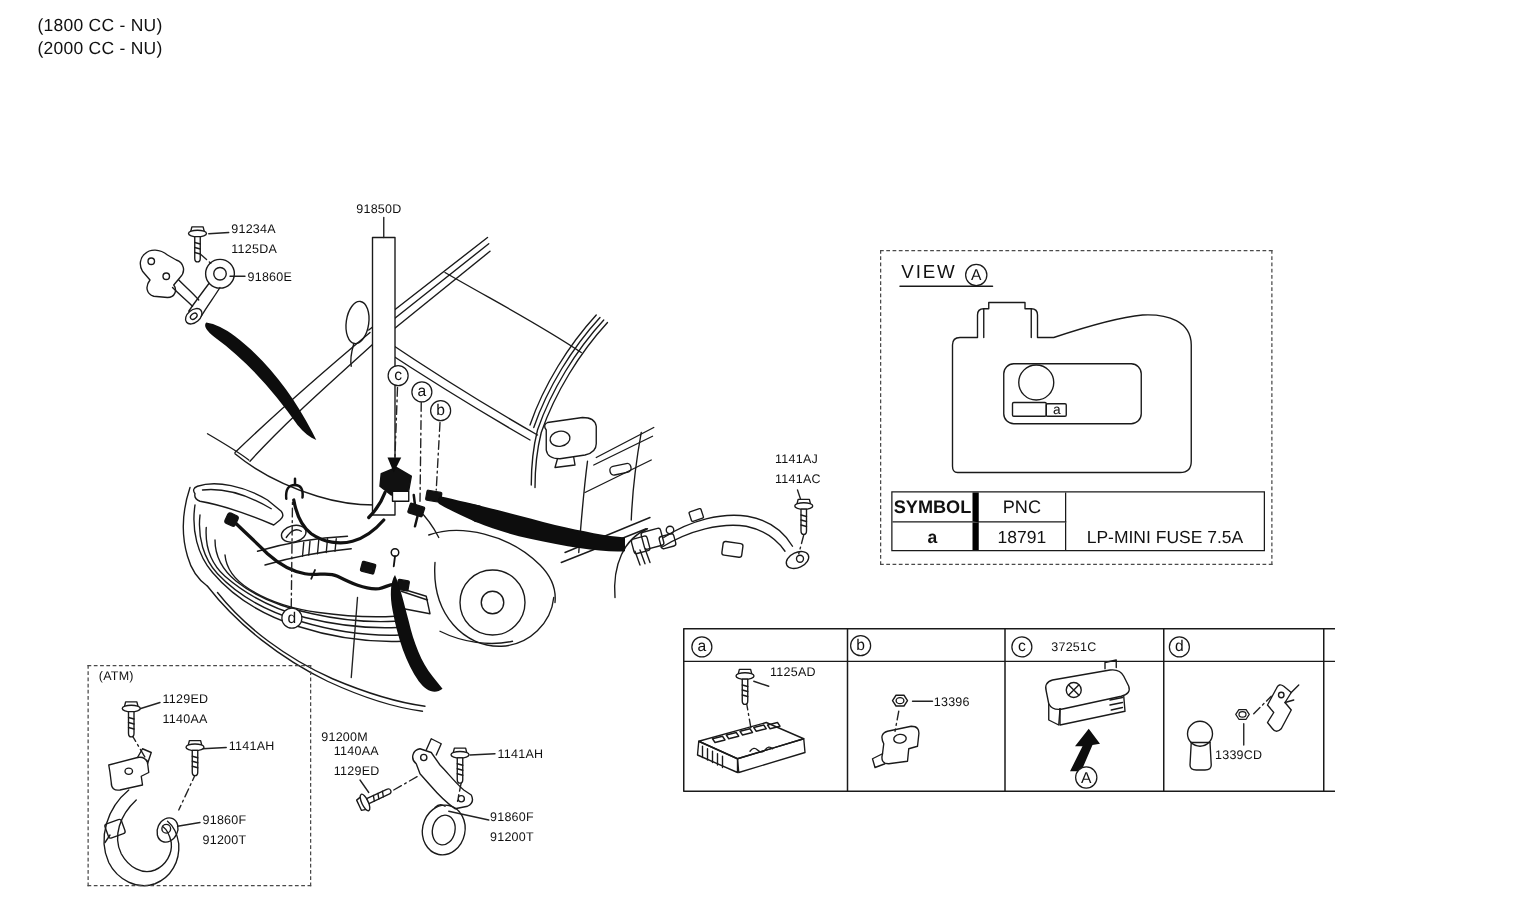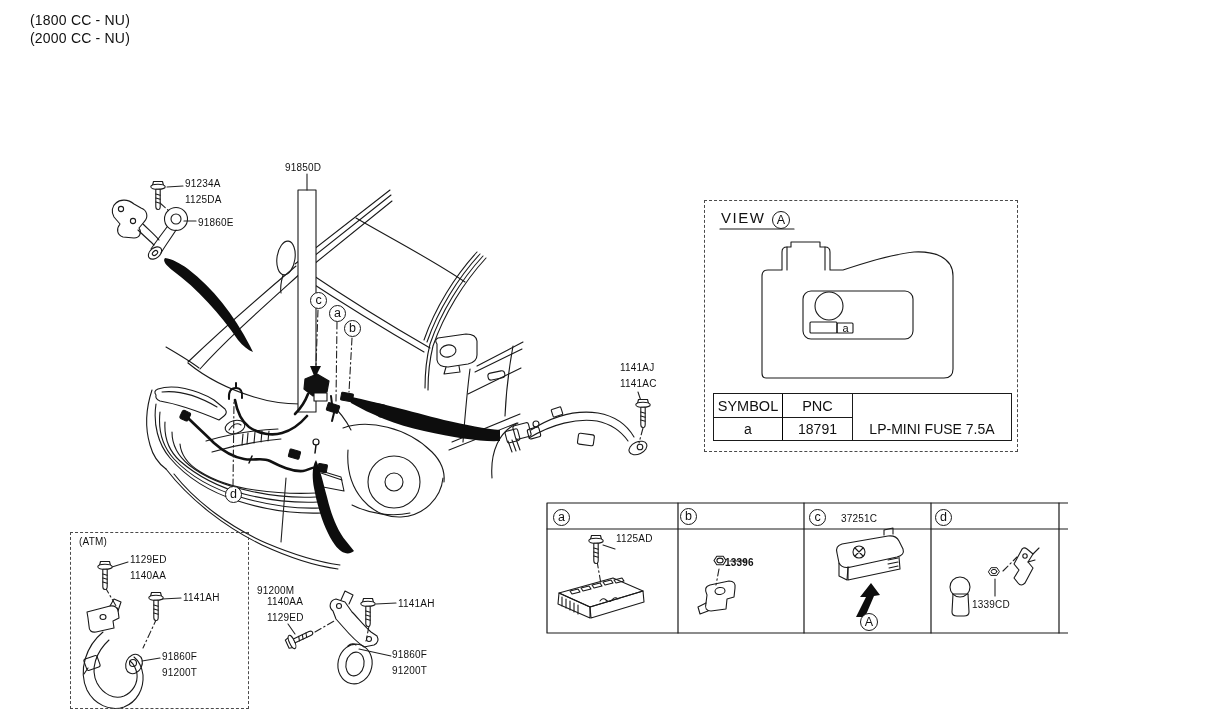--- a/index.html
+++ b/index.html
@@ -13,21 +13,21 @@
         display:flex;align-items:center;justify-content:center;font-size:12.5px;line-height:1;
         background:#fff;box-sizing:border-box;z-index:3;}
   .circ.big{width:18px;height:18px;}
   .dashbox{position:absolute;border:1.2px dashed #4a4a4a;z-index:1;background:transparent;}
   .vtable{position:absolute;left:713px;top:393px;z-index:2;border:1.2px solid #1a1a1a;
           background:#fff;}
   .vrow{display:flex;}
   .vcell{box-sizing:border-box;display:flex;align-items:center;justify-content:center;
          font-size:14.5px;height:24px;}
   .vrow.data .vcell{height:22px;font-size:14px;}
-  .vc1{width:69px;border-right:1px solid #000000;}
+  .vc1{width:69px;border-right:5px solid #000000;font-weight:bold;}
   .vc2{width:70px;border-right:1px solid #1a1a1a;}
   .vc3{width:158px;}
   .vrow.head .vcell{border-bottom:1px solid #1a1a1a;}
   .ctr{text-align:center;}
   .fuse-a{position:absolute;left:838px;top:322px;width:15px;text-align:center;
           font-size:11px;z-index:3;}
   .viewtitle{font-size:15px;letter-spacing:1.5px;}
 </style>
 </head>
 <body>
@@ -362,17 +362,17 @@
   </div>
 
   <div class="circ" style="left:553px;top:509px;">a</div>
   <div class="circ" style="left:680px;top:508px;">b</div>
   <div class="circ" style="left:809px;top:509px;">c</div>
   <div class="circ" style="left:935px;top:509px;">d</div>
   <div class="t" style="left:841px;top:511px;">37251C</div>
   <div class="t ctr" style="left:1059px;top:511px;width:149px;">91768A</div>
 
   <div class="t" style="left:616px;top:531px;text-align:center;">1125AD</div>
-  <div class="t" style="left:725px;top:555px;font-weight:bold;">13396</div>
+  <div class="t" style="left:747px;top:555px;">13396</div>
   <div class="t" style="left:972px;top:597px;">1339CD</div>
   <div class="circ big" style="left:860px;top:613px;">A</div>
 
 </div>
 
 </body></html>

